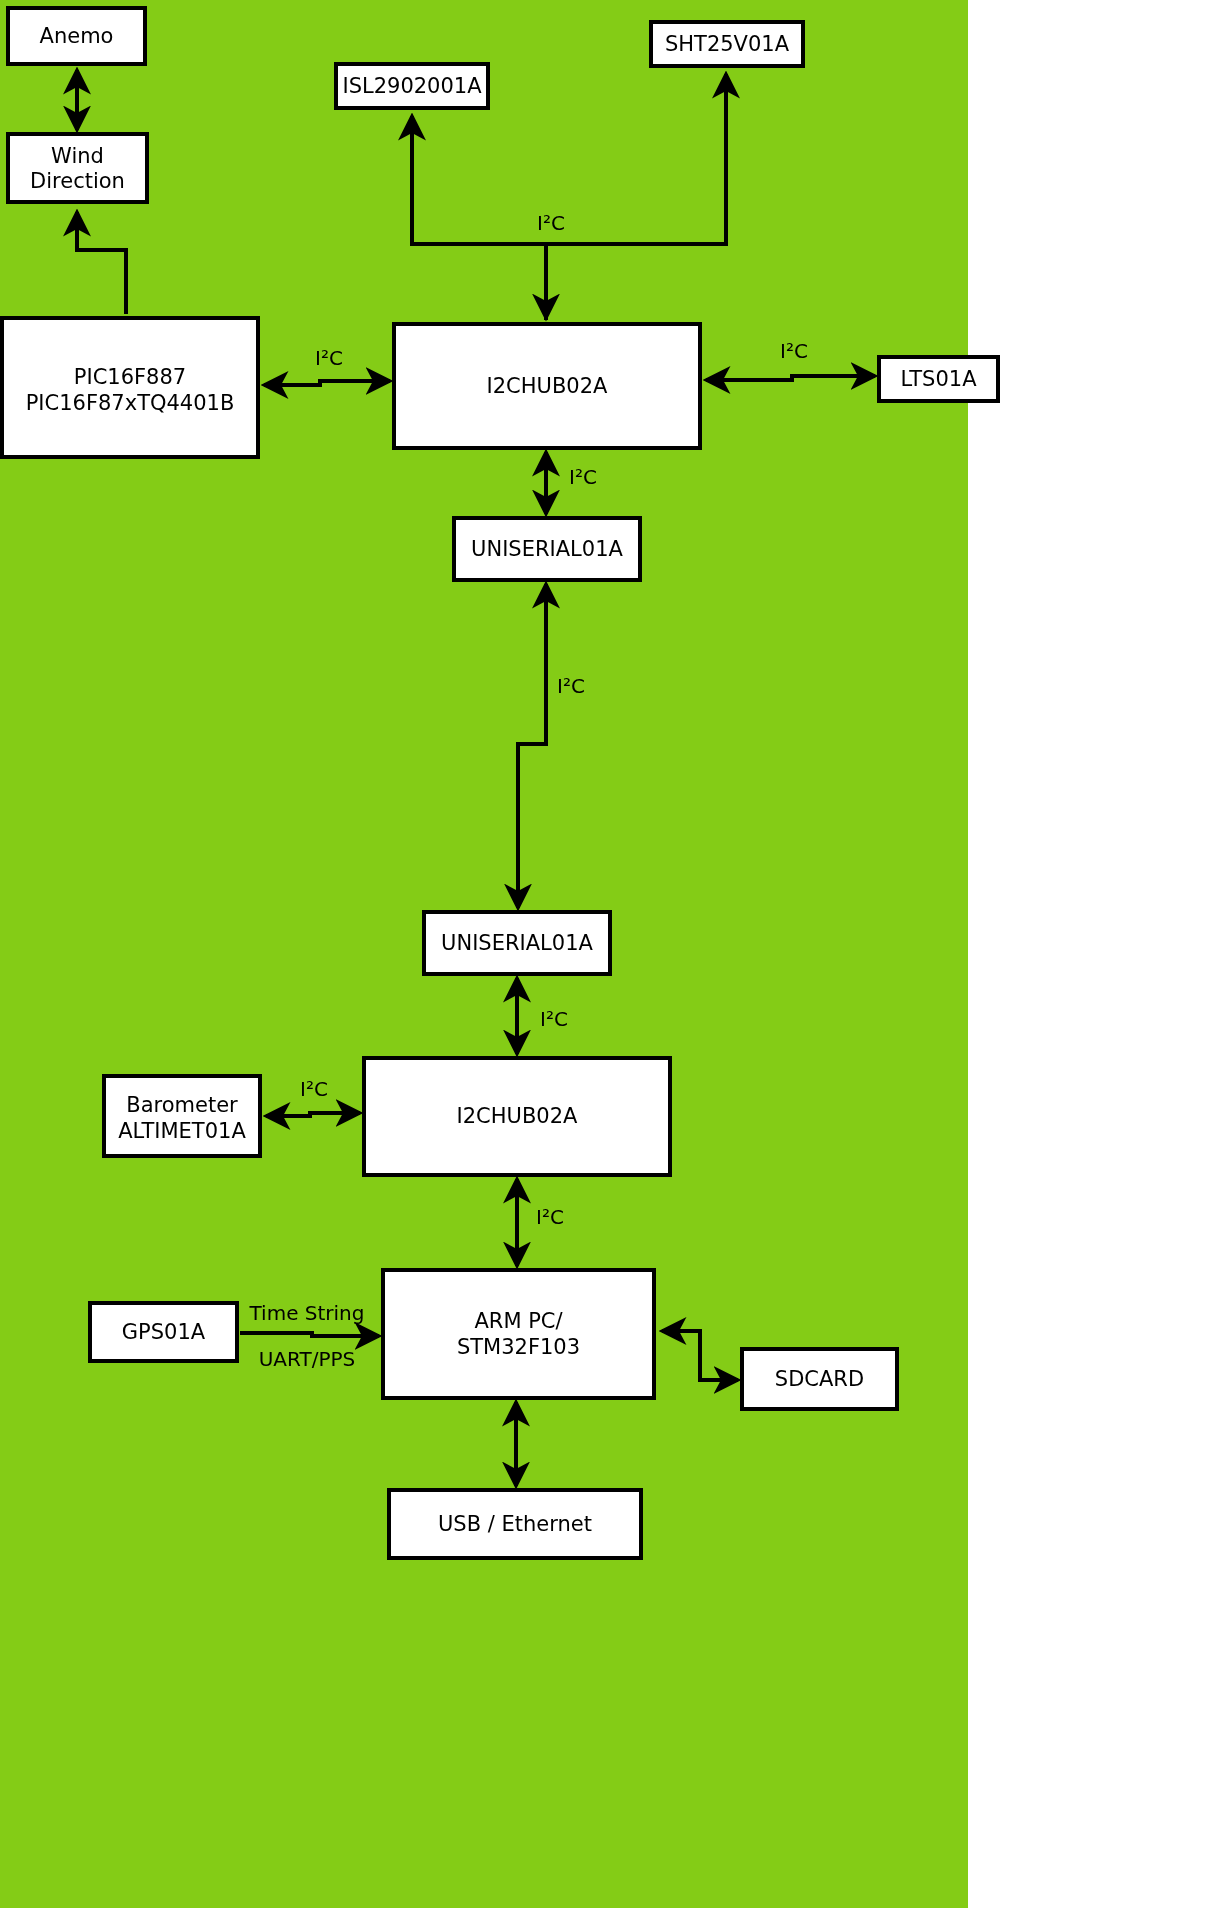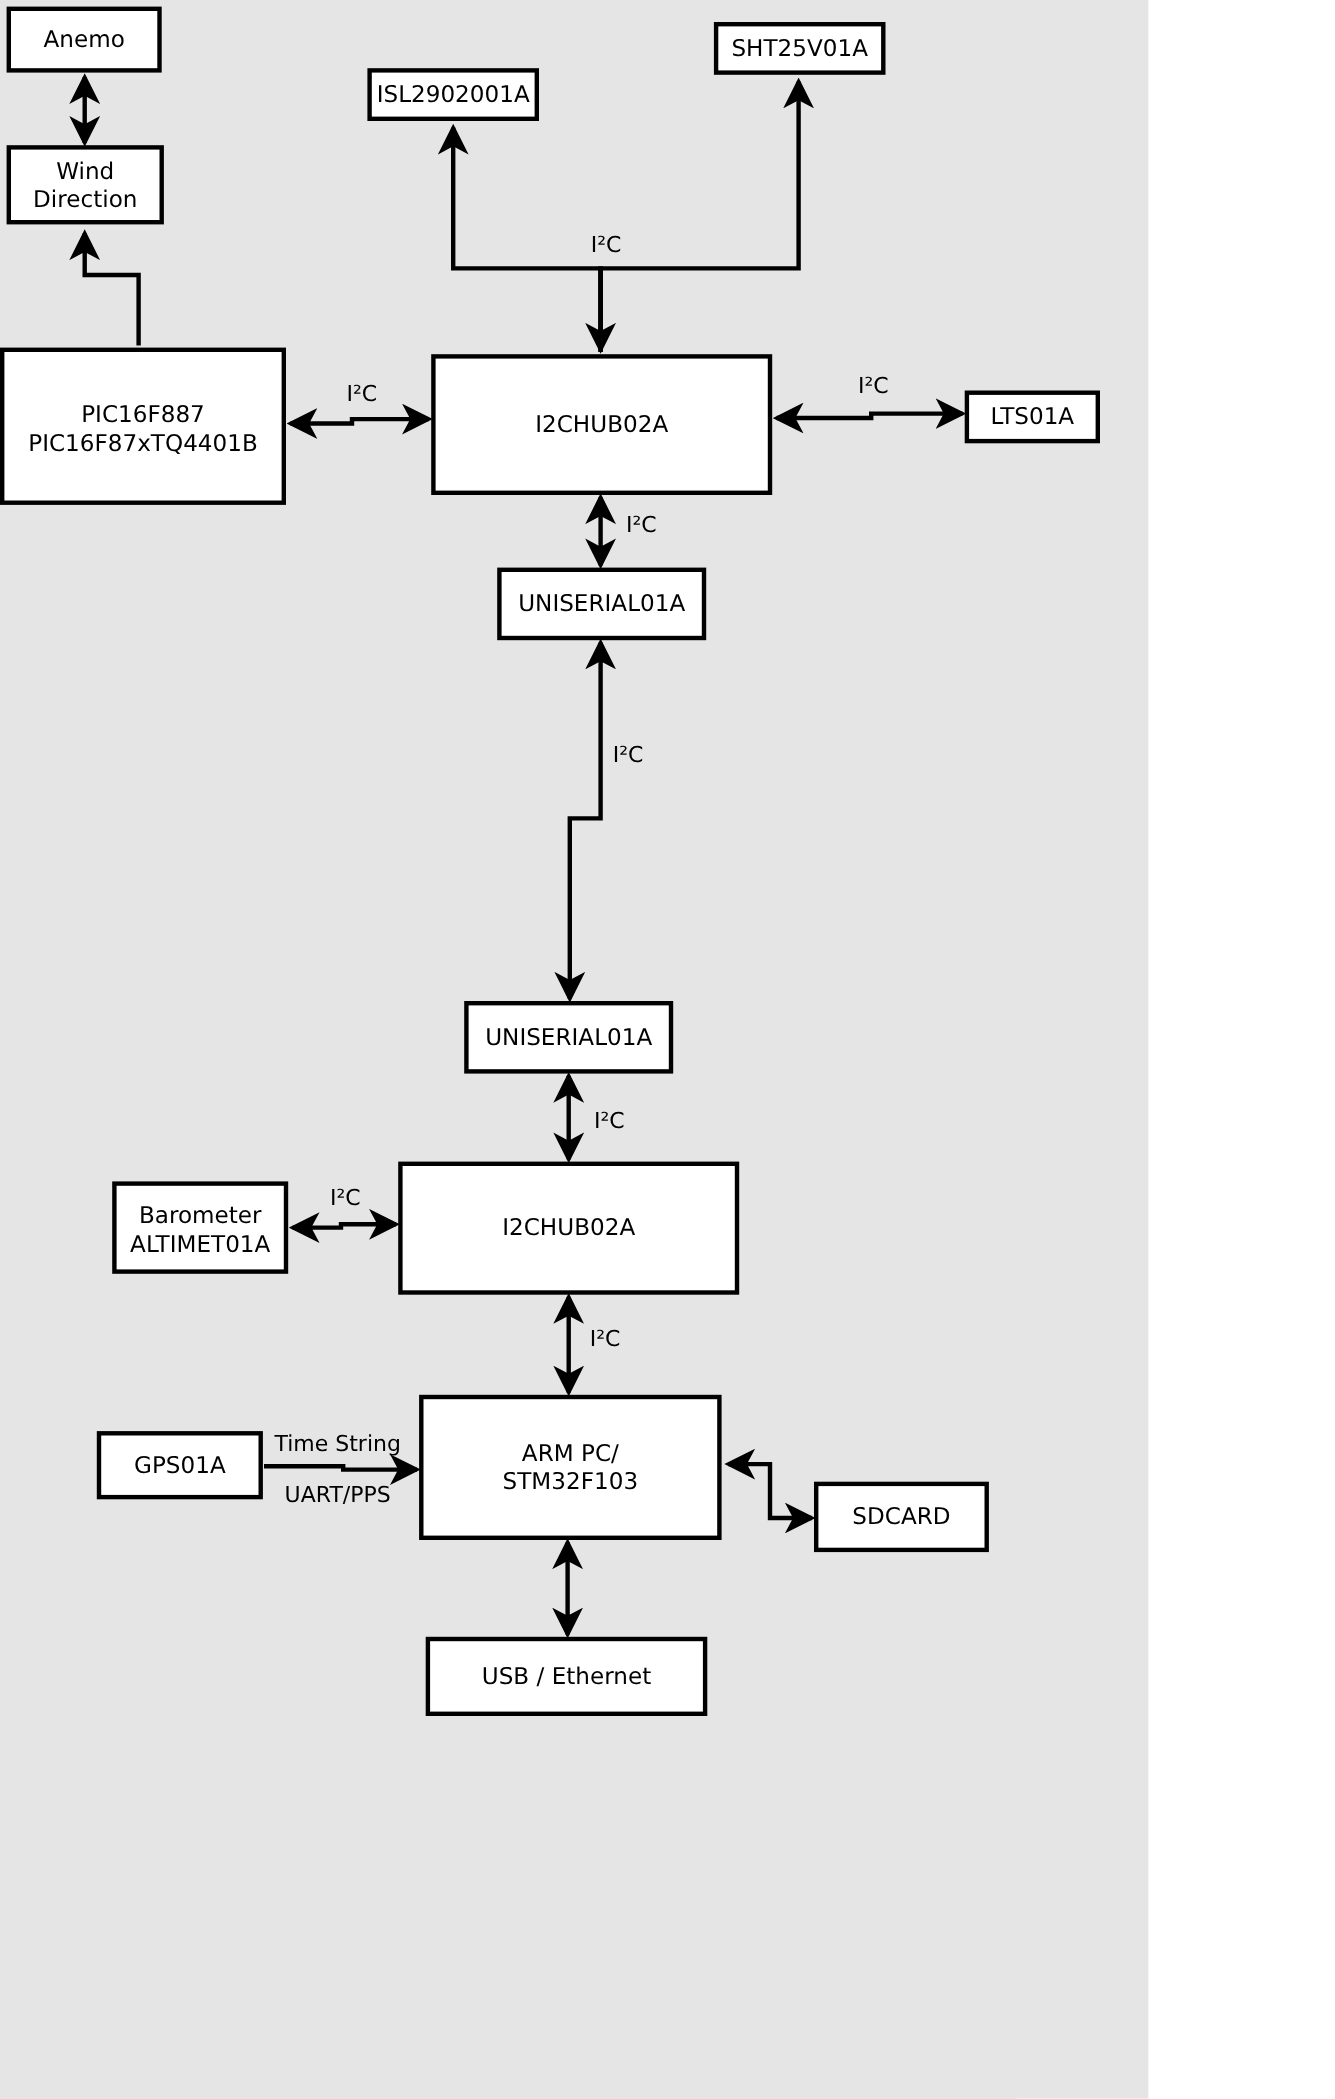--- a/index.html
+++ b/index.html
@@ -9,23 +9,23 @@
     background: #ffffff;
   }
   body {
     font-family: "DejaVu Sans", "Liberation Sans", sans-serif;
     width: 1214px;
     height: 1908px;
     overflow: hidden;
   }
   #diagram-root {
     position: relative;
-    width: 1044px;
+    width: 968px;
     height: 1908px;
-    background: #e5e5e5;
+    background: #84cc16;
   }
   svg#diagram {
     display: block;
     width: 1214px;
     height: 1908px;
   }
   .node-rect {
     fill: #ffffff;
     stroke: #000000;
     stroke-width: 4;

